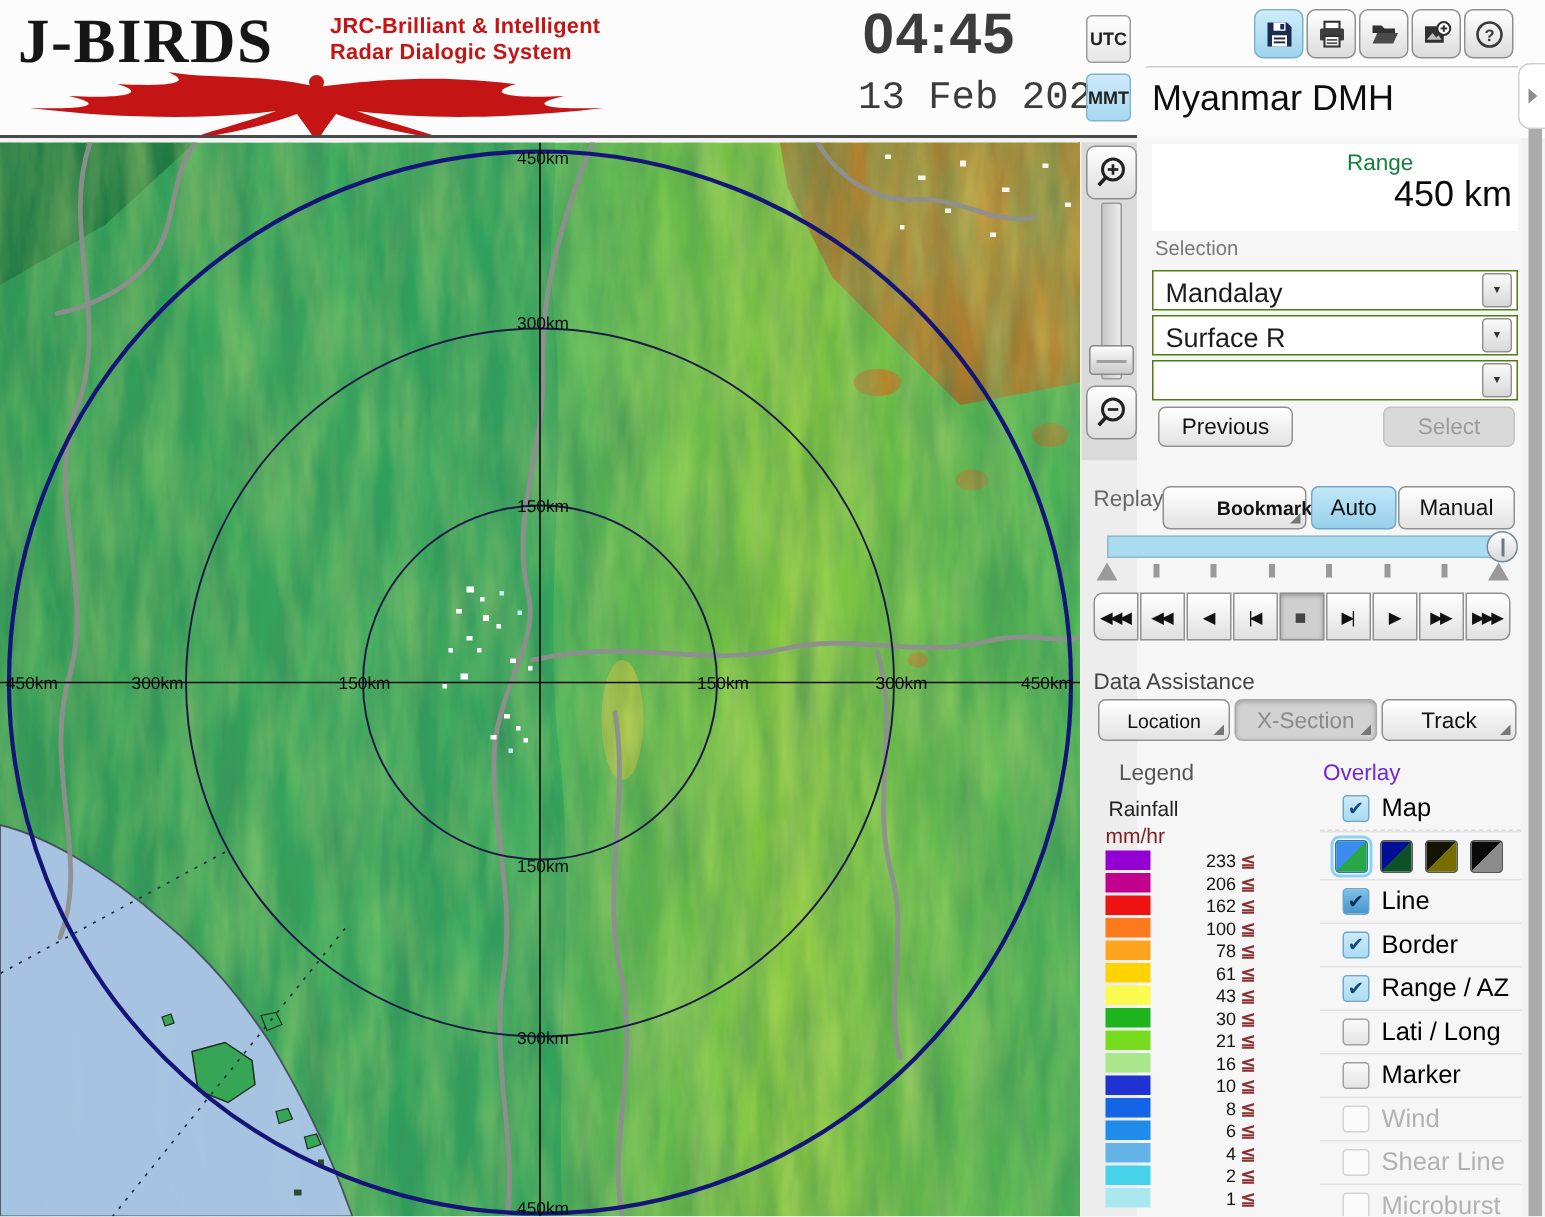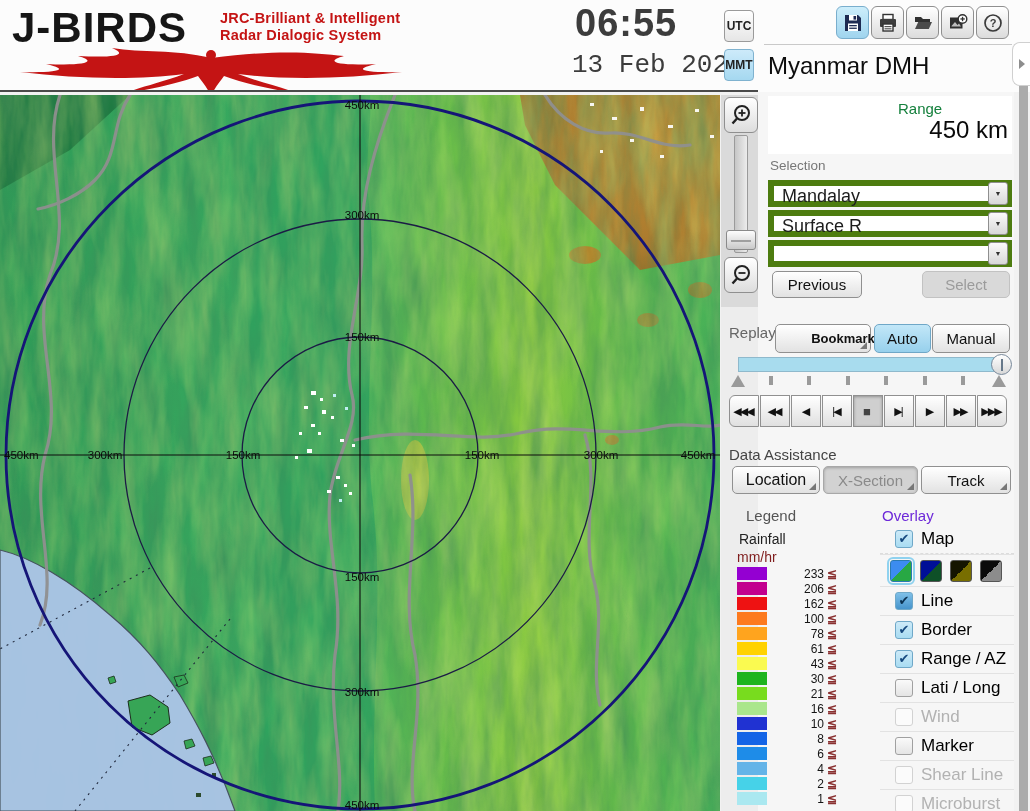--- a/index.html
+++ b/index.html
@@ -4,21 +4,21 @@
 <style>
   * { margin:0; padding:0; box-sizing:border-box; }
   body { width:1030px; height:811px; overflow:hidden; background:#fff;
          font-family:"Liberation Sans", sans-serif; }
   .app { position:relative; width:1030px; height:811px; background:#f2f2f2; overflow:hidden; }
 
   
   .header { position:absolute; left:0; top:0; width:1030px; height:92px; background:#fcfcfc; }
   .hdr-dark-line { position:absolute; left:0; top:90px; width:758px; height:2px; background:#4a4a4a; }
   .logo { position:absolute; left:10px; top:2px; width:400px; height:88px; }
-  .logo-title { position:absolute; left:2px; top:2px; font-family:Liberation Sans, sans-serif;
+  .logo-title { position:absolute; left:2px; top:2px; font-family:Liberation Serif, serif;
                 font-weight:bold; font-size:42px; color:#161616; letter-spacing:1px; }
   .logo-sub { position:absolute; left:210px; top:8px; color:#c41414; font-weight:bold;
               font-size:14.5px; line-height:1.15; letter-spacing:.2px; white-space:nowrap; }
   .eagle { position:absolute; left:6px; top:44px; }
 
   .warning-btn { position:absolute; left:483px; top:5px; width:83px; height:77px; background:#fff;
                  border:1px solid #ececec; border-radius:3px; color:#9a9a9a; font-size:17px;
                  display:flex; align-items:center; padding-left:7px; }
   .warning-btn::after { content:""; position:absolute; right:3px; bottom:3px;
                  border-left:8px solid transparent; border-bottom:8px solid #9a9a9a; }
@@ -67,22 +67,22 @@
   
   .panel { position:absolute; left:758px; top:92px; width:256px; height:719px; background:#f6f6f6; }
 
   .range-box { position:absolute; left:768px; top:96px; width:244px; height:58px; background:#fff; }
   .range-label { position:absolute; left:898px; top:100px; font-size:15px; color:#15803d; }
   .range-value { position:absolute; left:880px; top:116px; width:128px; text-align:right;
                  font-size:24px; color:#0a0a0a; }
 
   .sel-label { position:absolute; left:770px; top:158px; font-size:13.5px; color:#777; }
   .dd-field { position:absolute; left:768px; width:244px; height:27px; background:#fff;
-              border:6px solid #4d7c0f; font-size:18px; color:#1c1c1c;
-              display:flex; align-items:flex-start; padding-left:8px; }
+              border:1px solid #4d7c0f; font-size:18px; color:#1c1c1c;
+              display:flex; align-items:flex-end; padding-left:8px; }
   .dd-btn { position:absolute; left:988px; width:20px; height:23px; border:1px solid #8f8f8f;
             border-radius:3px; background:linear-gradient(#fafafa,#d8d8d8); font-size:7px; color:#333;
             display:flex; align-items:center; justify-content:center; }
 
   .btn { position:absolute; background:linear-gradient(#fff,#e2e2e2); border:1px solid #909090;
          border-radius:5px; color:#111; display:flex; align-items:center; justify-content:center; }
   .corner::after { content:""; position:absolute; right:3px; bottom:3px;
          border-left:7px solid transparent; border-bottom:7px solid #777; }
   .pressed { background:#d2d2d2 !important; color:#8a8a8a !important; border-color:#a8a8a8 !important;
          box-shadow:inset 0 1px 3px rgba(0,0,0,.25); }
@@ -110,21 +110,21 @@
 
   .playback { position:absolute; left:729px; top:395px; display:flex; gap:1px; }
   .pb { width:30px; height:32px; border:1px solid #909090; background:linear-gradient(#fff,#e0e0e0);
         display:flex; align-items:center; justify-content:center; font-size:11px; color:#111;
         letter-spacing:-2px; padding-right:2px; }
   .pb:first-child { border-radius:6px 0 0 6px; } .pb:last-child { border-radius:0 6px 6px 0; }
   .pb-pressed { background:#cfcfcf; box-shadow:inset 0 1px 3px rgba(0,0,0,.3); font-size:13px;
         letter-spacing:0; color:#444; }
 
   .da-label { position:absolute; left:729px; top:446px; font-size:15px; color:#444; }
-  .da-0 { left:732px; top:466px; width:88px;  height:28px; font-size:16px; }
+  .da-0 { left:732px; top:466px; width:88px;  height:28px; font-size:13px; }
   .da-1 { left:823px; top:466px; width:95px;  height:28px; font-size:15px; }
   .da-2 { left:921px; top:466px; width:90px;  height:28px; font-size:15px; }
 
   .legend-label  { position:absolute; left:746px; top:507px; font-size:15px; color:#555; }
   .overlay-label { position:absolute; left:882px; top:507px; font-size:15px; color:#6d28d9; }
   .leg-unit1 { position:absolute; left:739px; top:531px; font-size:14px; color:#222; }
   .leg-unit2 { position:absolute; left:737px; top:549px; font-size:14px; color:#7f1d1d; }
   .legend-rows { position:absolute; left:737px; top:566px; width:110px; }
   .leg-row { display:flex; align-items:center; height:15px; }
   .leg-swatch { width:30px; height:13px; display:inline-block; }
@@ -159,21 +159,21 @@
         <div>JRC-Brilliant &amp; Intelligent</div>
         <div>Radar  Dialogic  System</div>
       </div>
       <svg class="eagle" width="390" height="44" viewBox="0 0 390 44">
         <path fill="#c41414" d="M195,12 C158,3 126,7 96,2 C113,9 99,12 62,10 C83,16 68,20 30,18 C56,24 41,27 4,26 C62,33 122,34 168,28 C144,37 124,41 110,47 C138,43 163,37 182,30 C186,36 191,41 195,50 C199,41 204,36 208,30 C227,37 252,43 280,47 C266,41 246,37 222,28 C268,34 328,33 386,26 C349,27 334,24 360,18 C322,20 307,16 328,10 C298,7 266,3 195,12 Z"></path>
         <circle cx="195" cy="9" r="5" fill="#c41414"></circle>
       </svg>
     </div>
 
 
-    <div class="clock-time">06:55</div>
+    <div class="clock-time">04:45</div>
     <div class="clock-date">13 Feb 2024</div>
 
     <div class="tz-btn tz-utc">UTC</div>
     <div class="tz-btn tz-mmt tz-on" id="mmt-btn">MMT</div>
 
     <div class="tb-btn tb-on" style="left:836px;">
       <svg width="20" height="20" viewBox="0 0 20 20">
         <path d="M2,2 L15,2 L18,5 L18,18 L2,18 Z" fill="#1d2a52"></path>
         <rect x="6" y="2" width="8" height="5.5" fill="#fff"></rect>
           <rect x="10.5" y="3" width="2.6" height="3.6" fill="#1d2a52"></rect>
@@ -531,28 +531,28 @@
         <span class="ov-label">Border</span>
       </div>
       <div class="ov-row">
         <span class="ov-check on">✔</span>
         <span class="ov-label">Range / AZ</span>
       </div>
       <div class="ov-row">
         <span class="ov-check"></span>
         <span class="ov-label">Lati / Long</span>
       </div>
+      <div class="ov-row">
+        <span class="ov-check"></span>
+        <span class="ov-label">Marker</span>
+      </div>
       <div class="ov-row ov-dis">
         <span class="ov-check dis"></span>
         <span class="ov-label">Wind</span>
       </div>
-      <div class="ov-row">
-        <span class="ov-check"></span>
-        <span class="ov-label">Marker</span>
-      </div>
       <div class="ov-row ov-dis">
         <span class="ov-check dis"></span>
         <span class="ov-label">Shear Line</span>
       </div>
       <div class="ov-row ov-dis">
         <span class="ov-check dis"></span>
         <span class="ov-label">Microburst</span>
       </div>
     </div>
 

